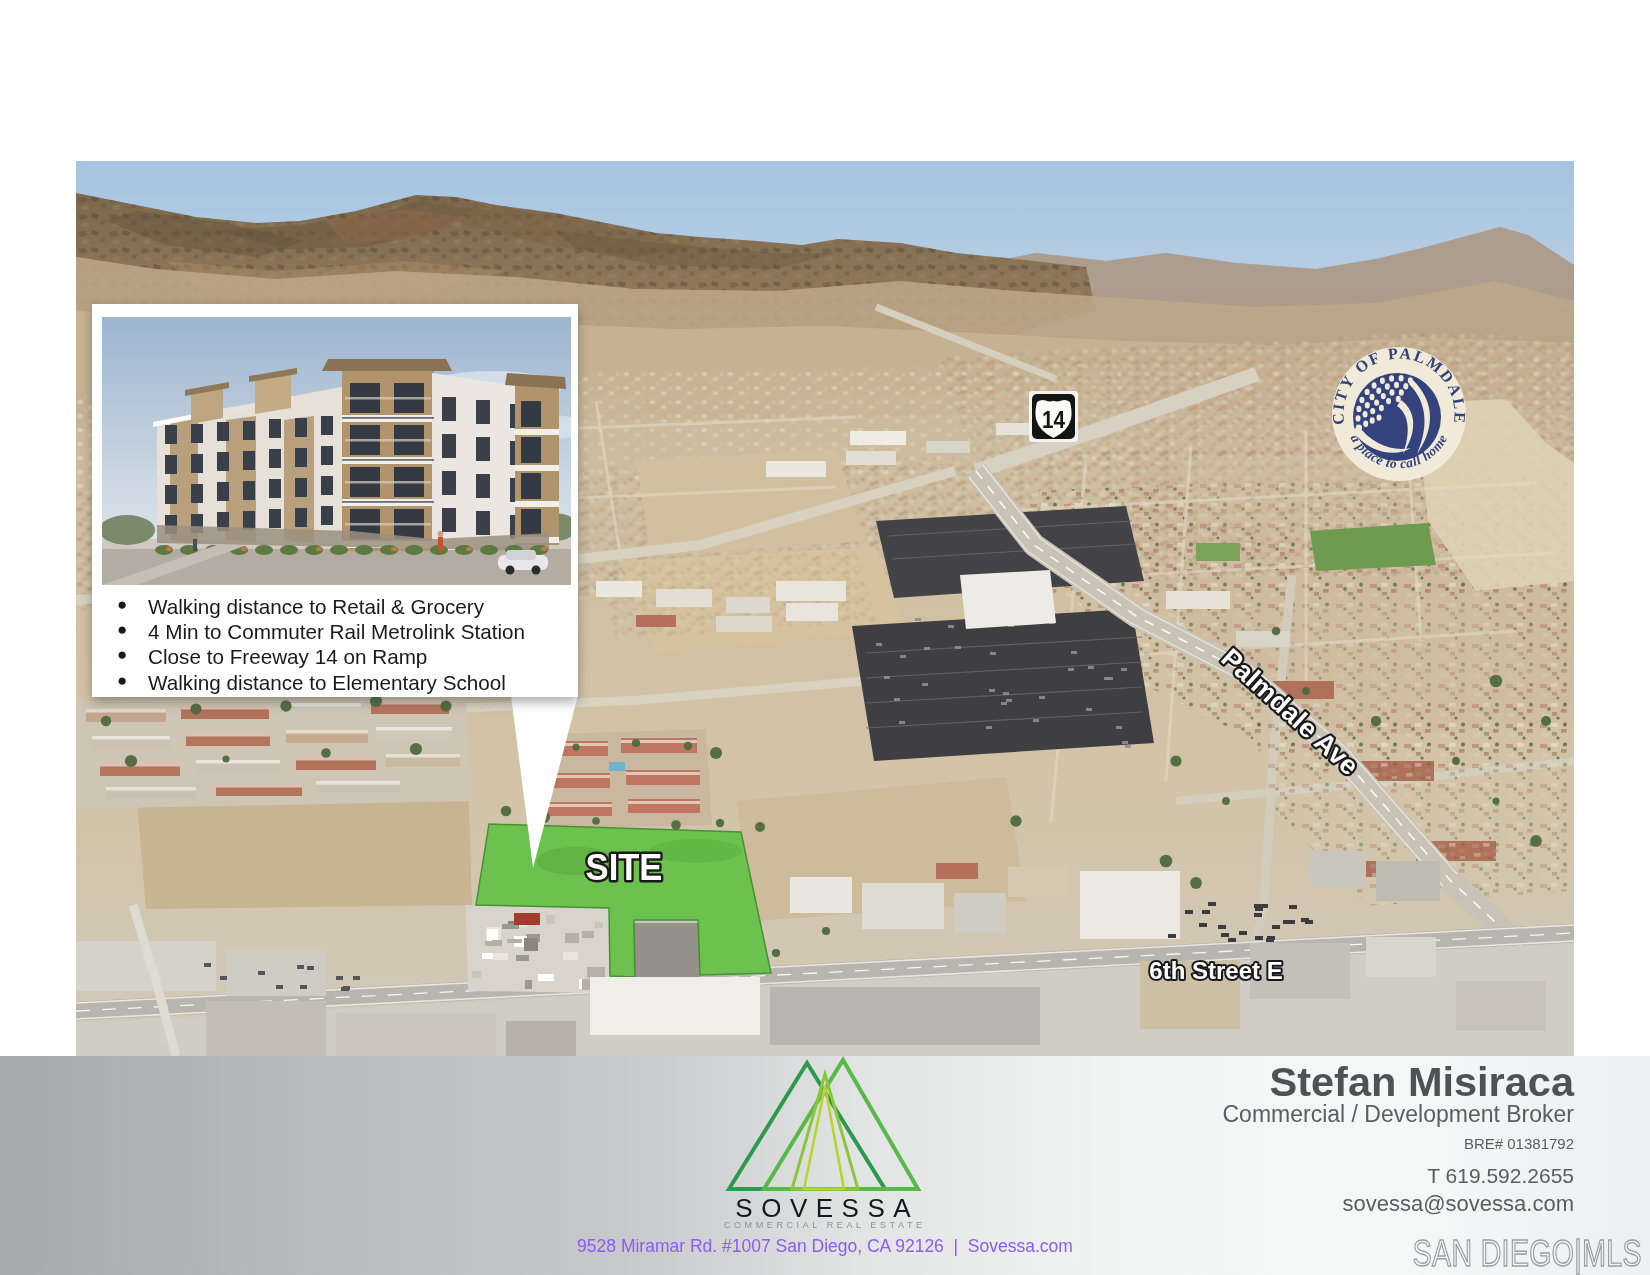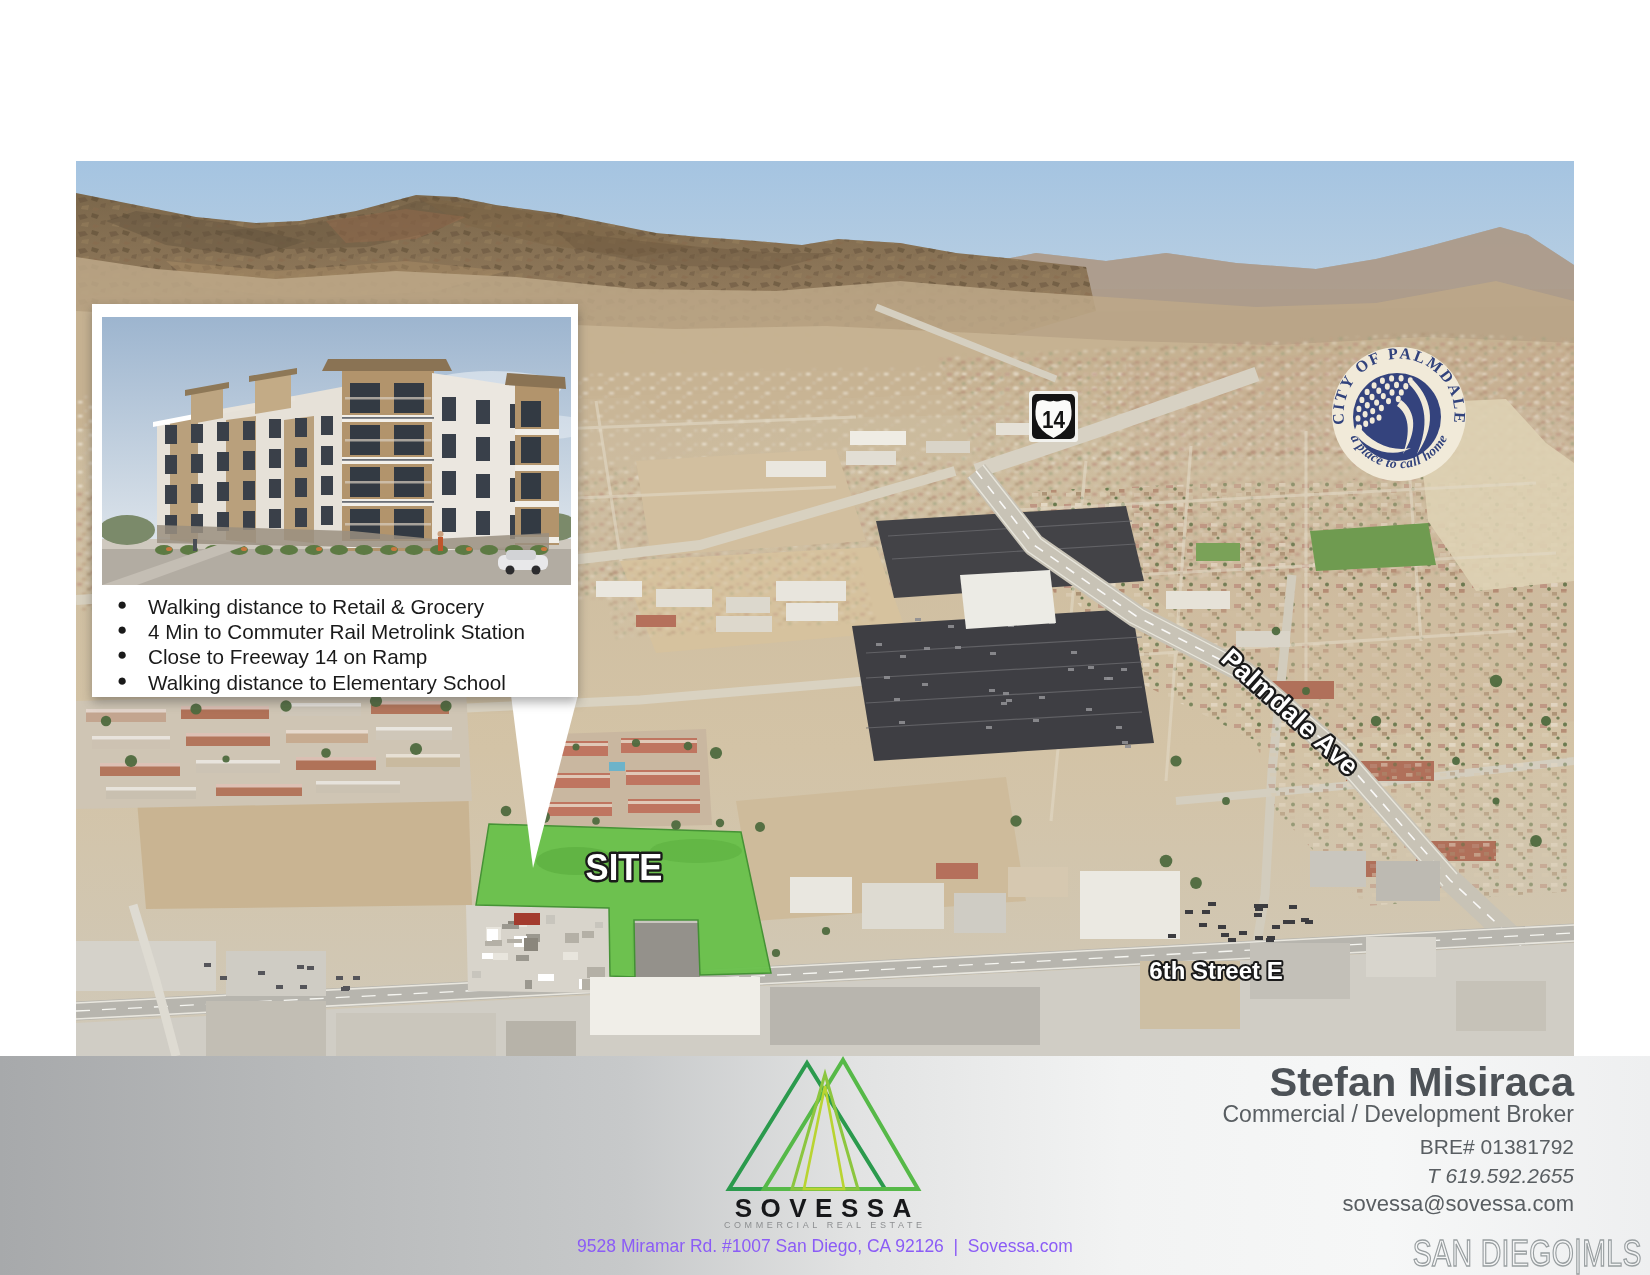--- a/index.html
+++ b/index.html
@@ -9,26 +9,26 @@
   #header{left:0;top:0;width:1650px;height:161px;background:#050505;}
   #title{left:0;top:21px;width:1650px;text-align:center;color:#ffffff;font-weight:bold;
          font-size:70px;white-space:nowrap;}
   #title span{display:inline-block;letter-spacing:-1px;}
   #photo{left:76px;top:161px;width:1567px;height:895px;overflow:hidden;}
   #footer{left:0;top:1056px;width:1650px;height:219px;
     background:linear-gradient(to right,#a7a9ab 0%,#b7b9ba 18%,#c7c9ca 38%,#e2e3e3 52%,#f2f3f3 68%,#f6f7f7 84%,#eeeff0 100%);}
   .ftR{right:76px;text-align:right;color:#4d5257;}
   #fName{top:1058px;font-size:41.5px;font-weight:bold;}
   #fRole{top:1101px;font-size:23px;color:#595e62;}
-  #fBre{top:1135px;font-size:21px;color:#595e62;}
-  #fTel{top:1164px;font-size:21px;color:#595e62;font-style:italic;}
+  #fBre{top:1135px;font-size:15px;color:#595e62;}
+  #fTel{top:1164px;font-size:21px;color:#595e62;}
   #fMail{top:1191px;font-size:22px;color:#595e62;}
   #sdmls{right:8px;top:1233px;font-size:36.5px;color:rgba(250,250,250,0.25);
      -webkit-text-stroke:1.4px #989ea0;letter-spacing:0.5px;transform:scaleX(0.78);transform-origin:100% 50%;white-space:nowrap;}
-  #sovName{left:713px;top:1193px;width:220px;text-align:center;font-size:26px;font-weight:bold;color:#17181a;letter-spacing:8.5px;text-indent:8.5px;}
+  #sovName{left:713px;top:1193px;width:220px;text-align:center;font-size:26px;font-weight:normal;color:#17181a;letter-spacing:8.5px;text-indent:8.5px;}
   #sovSub{left:713px;top:1220px;width:220px;text-align:center;font-size:9px;color:#8d8f91;letter-spacing:3.6px;text-indent:3.6px;}
   #sovAddr{left:400px;top:1236px;width:850px;text-align:center;font-size:17.5px;color:#8b5cf6;}
   #inset{left:16px;top:143px;width:486px;height:393px;background:#ffffff;box-shadow:0 5px 10px rgba(50,50,50,0.4);}
   #insetImg{position:absolute;left:10px;top:13px;width:469px;height:268px;overflow:hidden;}
   #bullets{position:absolute;left:16px;top:291px;width:460px;}
   .bl{position:relative;height:25.2px;font-size:21px;color:#1a1a1a;white-space:nowrap;}
   .bdot{position:absolute;left:9px;top:0px;font-size:17px;}
   .btxt{position:absolute;left:40px;top:0px;display:inline-block;transform:scaleX(0.985);transform-origin:0 50%;}
 </style>
 </head>

